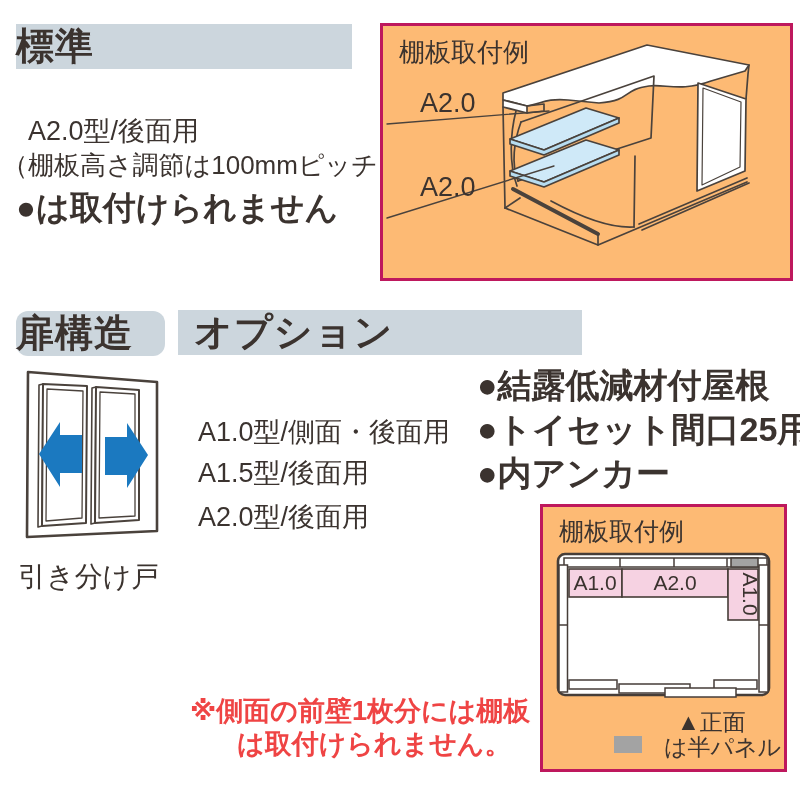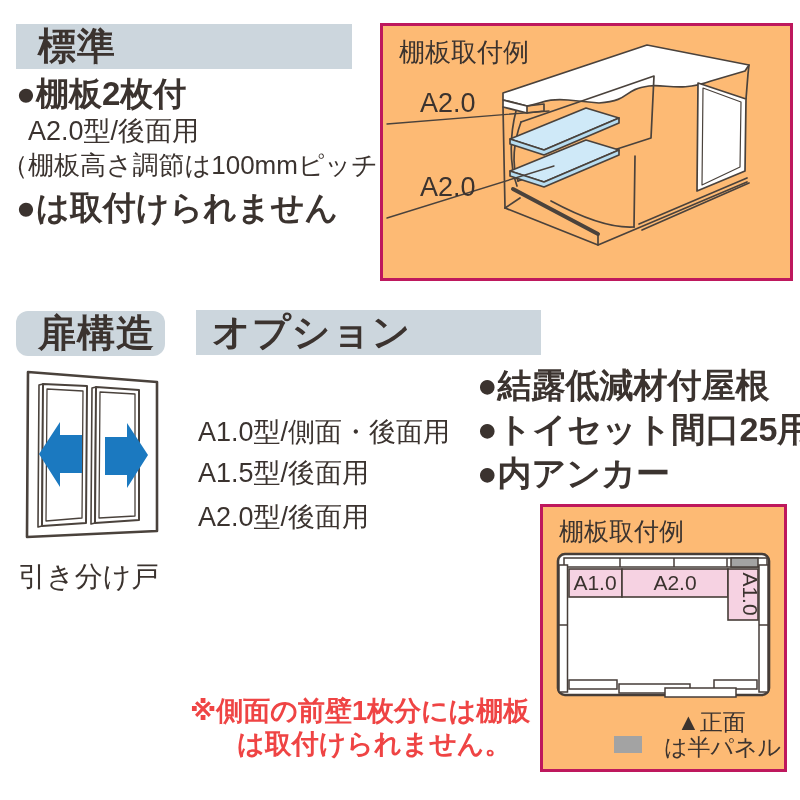--- a/index.html
+++ b/index.html
@@ -3,40 +3,39 @@
 <meta charset="utf-8">
 <style>
   html,body{margin:0;padding:0;background:#fff;}
   #canvas{
     position:relative;width:800px;height:800px;background:#ffffff;overflow:hidden;
     font-family:"Liberation Sans","DejaVu Sans",sans-serif;color:#3b332f;
   }
   .abs{position:absolute;}
   .hdr{
     background:#ccd6dd;font-size:38px;font-weight:700;line-height:45px;height:45px;
-    padding-left:22px;white-space:nowrap;letter-spacing:1px;box-sizing:border-box;
+    padding-left:0;white-space:nowrap;letter-spacing:1px;box-sizing:border-box;
   }
   .feature{font-size:33px;font-weight:600;white-space:nowrap;line-height:1.1;}
   .sub{font-size:27px;font-weight:500;white-space:nowrap;line-height:1.1;}
   .note-paren{font-size:26px;font-weight:500;white-space:nowrap;line-height:1.1;}
   .box{border:3px solid #be185d;background:#fdba74;box-sizing:border-box;}
   .box-title{font-size:26px;font-weight:500;white-space:nowrap;line-height:1.1;}
   .warn{color:#ef4444;font-size:27px;font-weight:600;white-space:nowrap;line-height:1.1;}
   .legend-caption{font-size:23px;font-weight:500;white-space:nowrap;}
   .caption{font-size:28px;font-weight:400;white-space:nowrap;}
   svg text{font-family:"Liberation Sans","DejaVu Sans",sans-serif;}
 </style>
 </head>
 <body>
 
 <div id="canvas">
 
   <div class="abs hdr" style="left:16px;top:24px;width:336px;">標準</div>
 
-  <div class="abs feature" style="left:16px;top:76px;">●棚板2枚付</div>
   <div class="abs sub" style="left:28px;top:117px;">A2.0型/後面用</div>
   <div class="abs note-paren" style="left:2px;top:151px;">（棚板高さ調節は100mmピッチ）</div>
   <div class="abs feature" style="left:16px;top:190px;">●は取付けられません</div>
 
   <div class="abs box" style="left:380px;top:23px;width:413px;height:258px;">
     <div class="abs box-title" style="left:16px;top:12px;">棚板取付例</div>
 
     <svg class="abs" style="left:0;top:0;" width="407" height="252" viewBox="0 0 407 252">
       <g stroke="#4a423c" stroke-width="1.7" fill="none" stroke-linejoin="round" stroke-linecap="round">
 
@@ -87,21 +86,21 @@
       <path d="M74,23 L78,22 L77,158 L73,159 Z" stroke-width="1.6"></path>
       <path d="M78,22 L121,25 L121,155 L77,158 Z" stroke-width="2"></path>
       <path d="M82,27 L117,29 L117,151 L81,153 Z" stroke-width="1.3" fill="none"></path>
     </g>
     <polygon points="21,89 42,57 42,70 64,70 64,108 42,108 42,122" fill="#1b79c0"></polygon>
     <polygon points="130,90 109,58 109,72 87,72 87,110 109,110 109,123" fill="#1b79c0"></polygon>
   </svg>
 
   <div class="abs caption" style="left:18px;top:558px;">引き分け戸</div>
 
-  <div class="abs hdr" style="left:196px;top:310px;width:345px;padding-left:16px;">オプション</div>
+  <div class="abs hdr" style="left:178px;top:310px;width:404px;padding-left:16px;">オプション</div>
 
   <div class="abs sub" style="left:198px;top:418px;">A1.0型/側面・後面用</div>
   <div class="abs sub" style="left:198px;top:459px;">A1.5型/後面用</div>
   <div class="abs sub" style="left:198px;top:503px;">A2.0型/後面用</div>
 
   <div class="abs feature" style="left:477px;top:367px;font-size:34px;">●結露低減材付屋根</div>
   <div class="abs feature" style="left:477px;top:411px;font-size:34px;">●トイセット間口25用</div>
   <div class="abs feature" style="left:477px;top:455px;font-size:34px;">●内アンカー</div>
 
   <div class="abs box" style="left:540px;top:504px;width:247px;height:268px;">

